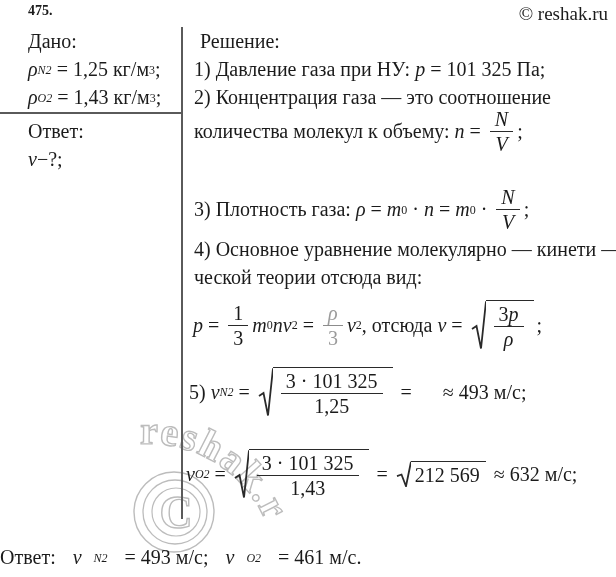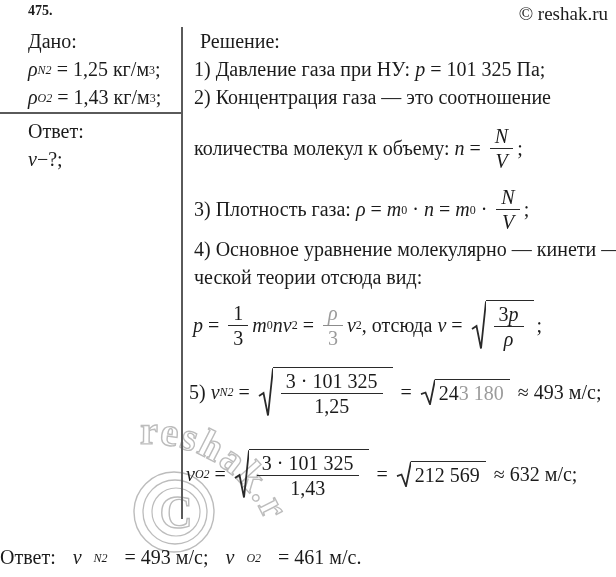--- a/index.html
+++ b/index.html
@@ -69,21 +69,21 @@
   </div>
 
   <div class="abs txt" style="left:200px; top:30px;">Решение:</div>
 
   <div class="abs row" style="left:194px; top:58px;">
     <span>1) Давление газа при НУ: </span><span class="var">p</span><span> = 101 325 Па;</span>
   </div>
 
   <div class="abs txt" style="left:194px; top:86px;">2) Концентрация газа — это соотношение</div>
 
-  <div class="abs row" style="left:194px; top:125px;">
+  <div class="abs row" style="left:194px; top:108px;">
     <span>количества молекул к объему: </span><span class="var">n</span><span> = </span><span class="frac"><span class="num var">N</span><span class="den var">V</span></span><span>;</span>
   </div>
 
   <div class="abs row" style="left:194px; top:186px;">
     <span>3) Плотность газа: </span><span class="var">ρ</span><span> = </span><span class="var">m</span><sub class="ssub0">0</sub><span> · </span><span class="var">n</span><span> = </span><span class="var">m</span><sub class="ssub0">0</sub><span> · </span><span class="frac"><span class="num var">N</span><span class="den var">V</span></span><span>;</span>
   </div>
 
   <div class="abs txt" style="left:194px; top:238px;">4) Основное уравнение молекулярно — кинети —</div>
   <div class="abs txt" style="left:194px; top:266px;">ческой теории отсюда вид:</div>
 
@@ -91,21 +91,21 @@
     <span class="var">p</span><span> = </span><span class="frac"><span class="num">1</span><span class="den">3</span></span><span class="var">m</span><sub class="ssub0">0</sub><span class="var">nv</span><sup class="ssup">2</sup><span> = </span><span class="frac greyfrac grey"><span class="num var">ρ</span><span class="den">3</span></span><span class="var">v</span><sup class="ssup">2</sup><span>, отсюда </span><span class="var">v</span><span> = </span><span class="sqrt"><svg class="radsign" viewBox="0 0 15 100" preserveAspectRatio="none">
           <path d="M1 58 L5.5 52 L10 97 L15 2.5" fill="none" stroke="#2a2a2a" stroke-width="1.8" vector-effect="non-scaling-stroke"></path>
         </svg><span class="radicand"><span class="frac"><span class="num"><span>3</span><span class="var">p</span></span><span class="den var">ρ</span></span></span></span><span>;</span>
   </div>
 
   <div class="abs row" style="left:189px; top:367px;">
     <span>5) </span><span class="var">v</span><sub class="ssub">N2</sub><span> = </span><span class="sqrt"><svg class="radsign" viewBox="0 0 15 100" preserveAspectRatio="none">
           <path d="M1 58 L5.5 52 L10 97 L15 2.5" fill="none" stroke="#2a2a2a" stroke-width="1.8" vector-effect="non-scaling-stroke"></path>
         </svg><span class="radicand"><span class="frac"><span class="num">3 · 101 325</span><span class="den">1,25</span></span></span></span><span> = </span><span class="sqrt"><svg class="radsign" viewBox="0 0 15 100" preserveAspectRatio="none">
           <path d="M1 58 L5.5 52 L10 97 L15 2.5" fill="none" stroke="#2a2a2a" stroke-width="1.8" vector-effect="non-scaling-stroke"></path>
-        </svg><span class="radicand"><span>24</span><span class="grey">3 180</span></span></span><span> ≈ 493 м/с;</span>
+        </svg></span><span> ≈ 493 м/с;</span>
   </div>
 
   <div class="abs row" style="left:186px; top:449px;">
     <span class="var">v</span><sub class="ssub">O2</sub><span> = </span><span class="sqrt"><svg class="radsign" viewBox="0 0 15 100" preserveAspectRatio="none">
           <path d="M1 58 L5.5 52 L10 97 L15 2.5" fill="none" stroke="#2a2a2a" stroke-width="1.8" vector-effect="non-scaling-stroke"></path>
         </svg><span class="radicand"><span class="frac"><span class="num">3 · 101 325</span><span class="den">1,43</span></span></span></span><span> = </span><span class="sqrt"><svg class="radsign" viewBox="0 0 15 100" preserveAspectRatio="none">
           <path d="M1 58 L5.5 52 L10 97 L15 2.5" fill="none" stroke="#2a2a2a" stroke-width="1.8" vector-effect="non-scaling-stroke"></path>
         </svg><span class="radicand"><span>212 569</span></span></span><span> ≈ 632 м/с;</span>
   </div>
 

